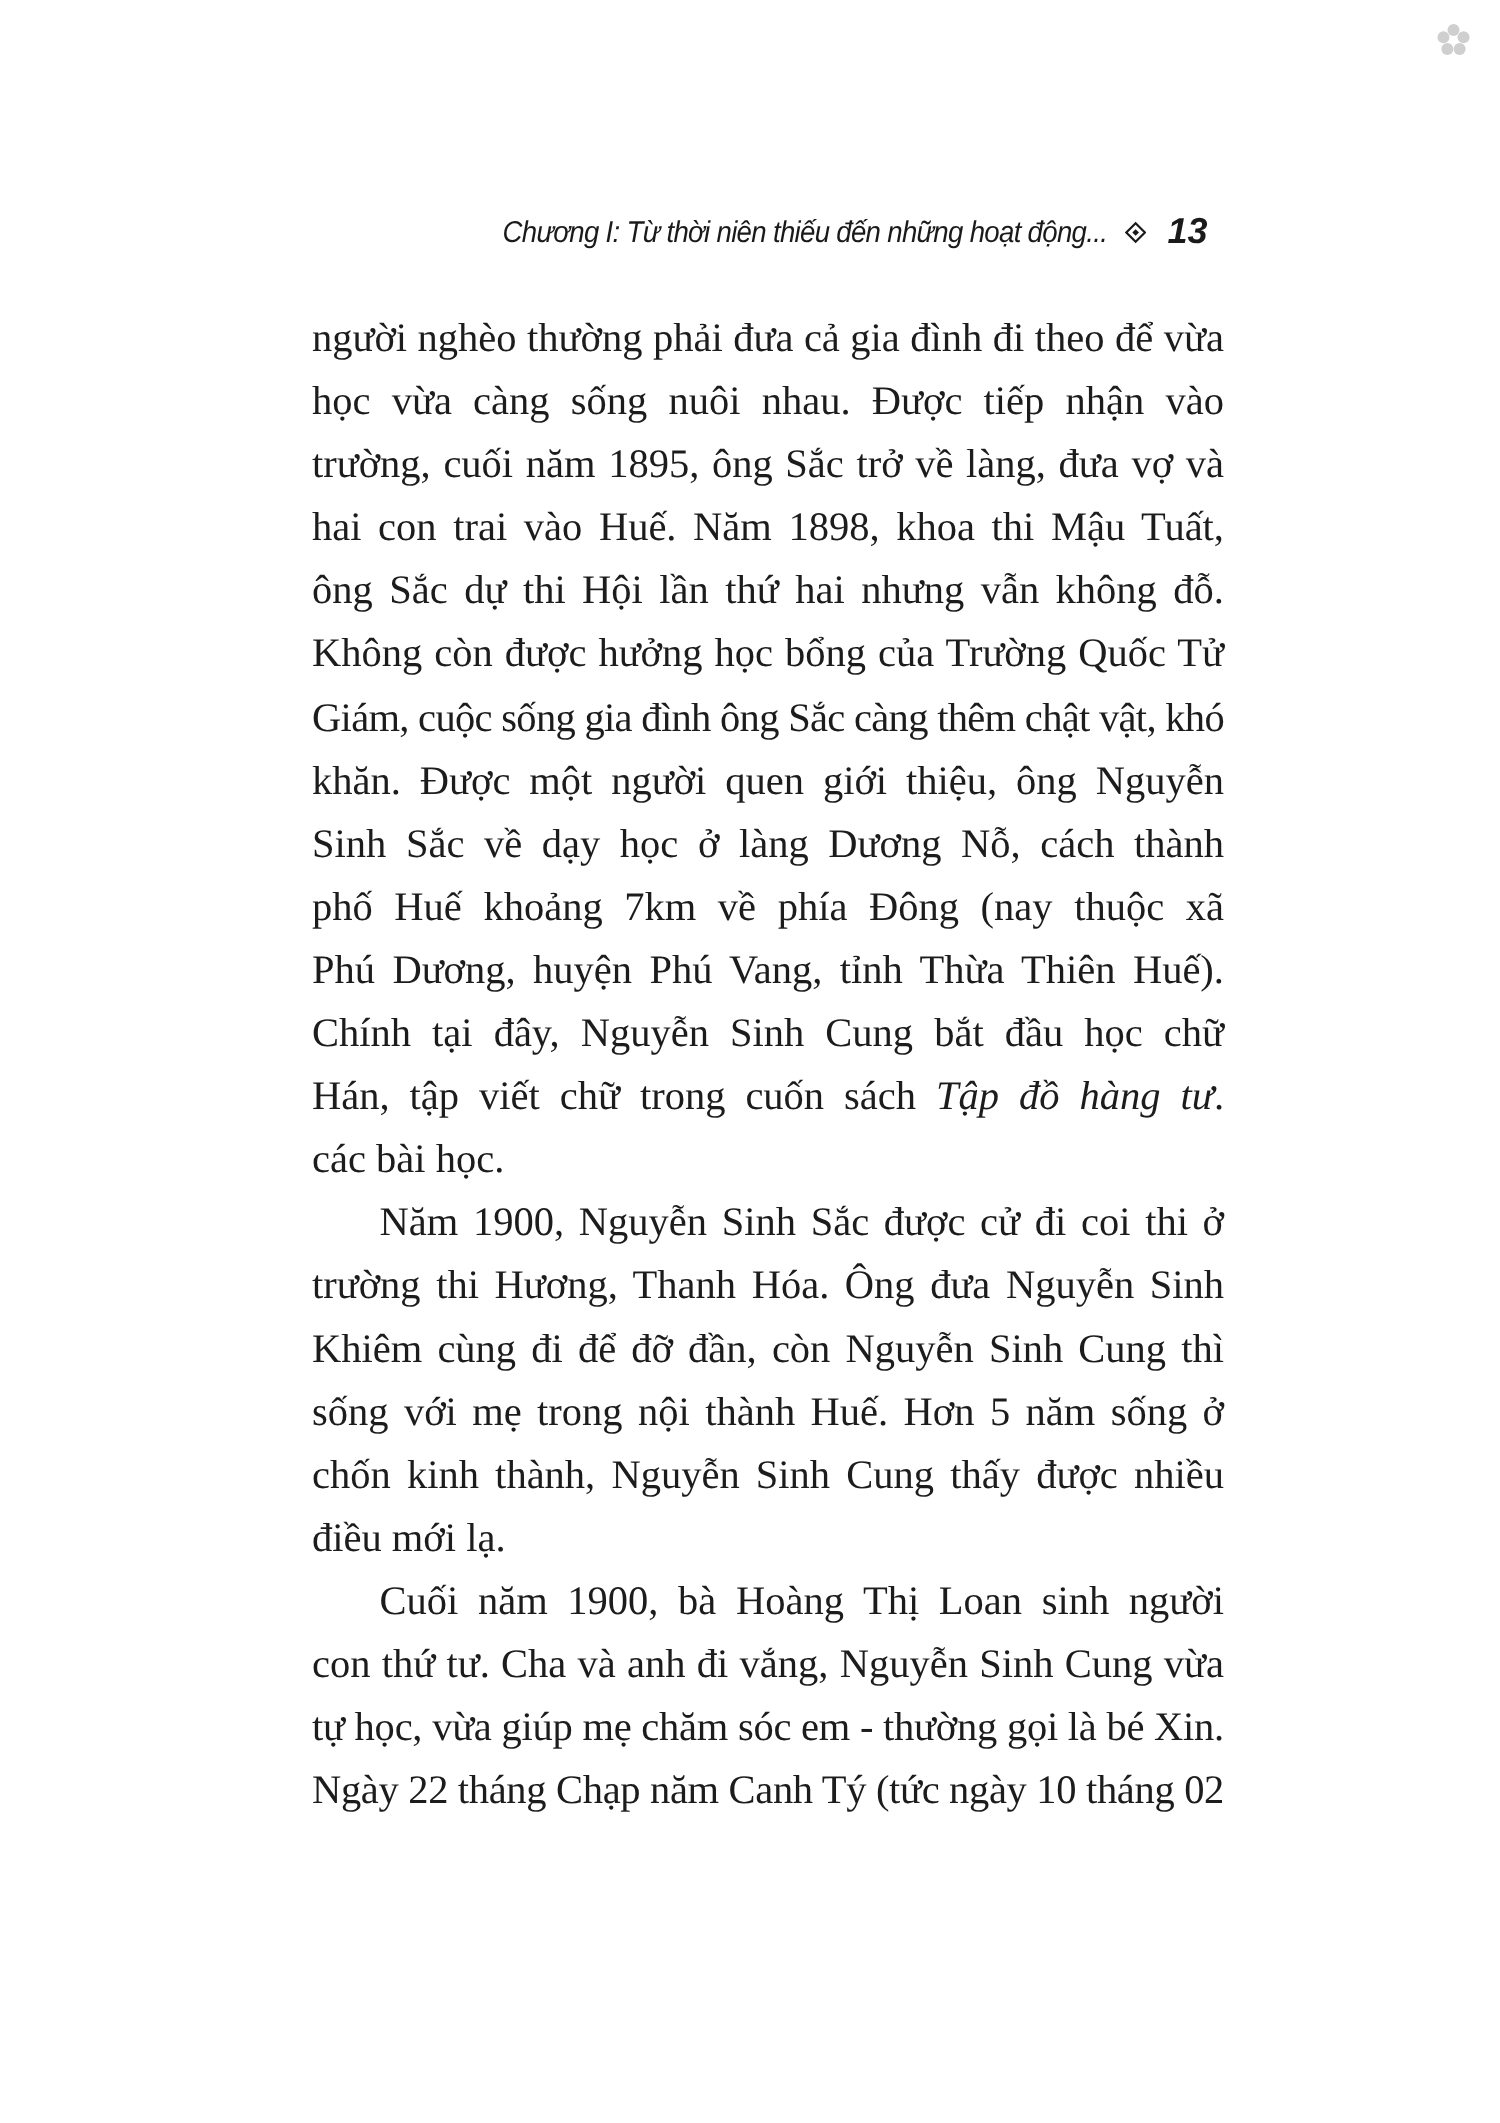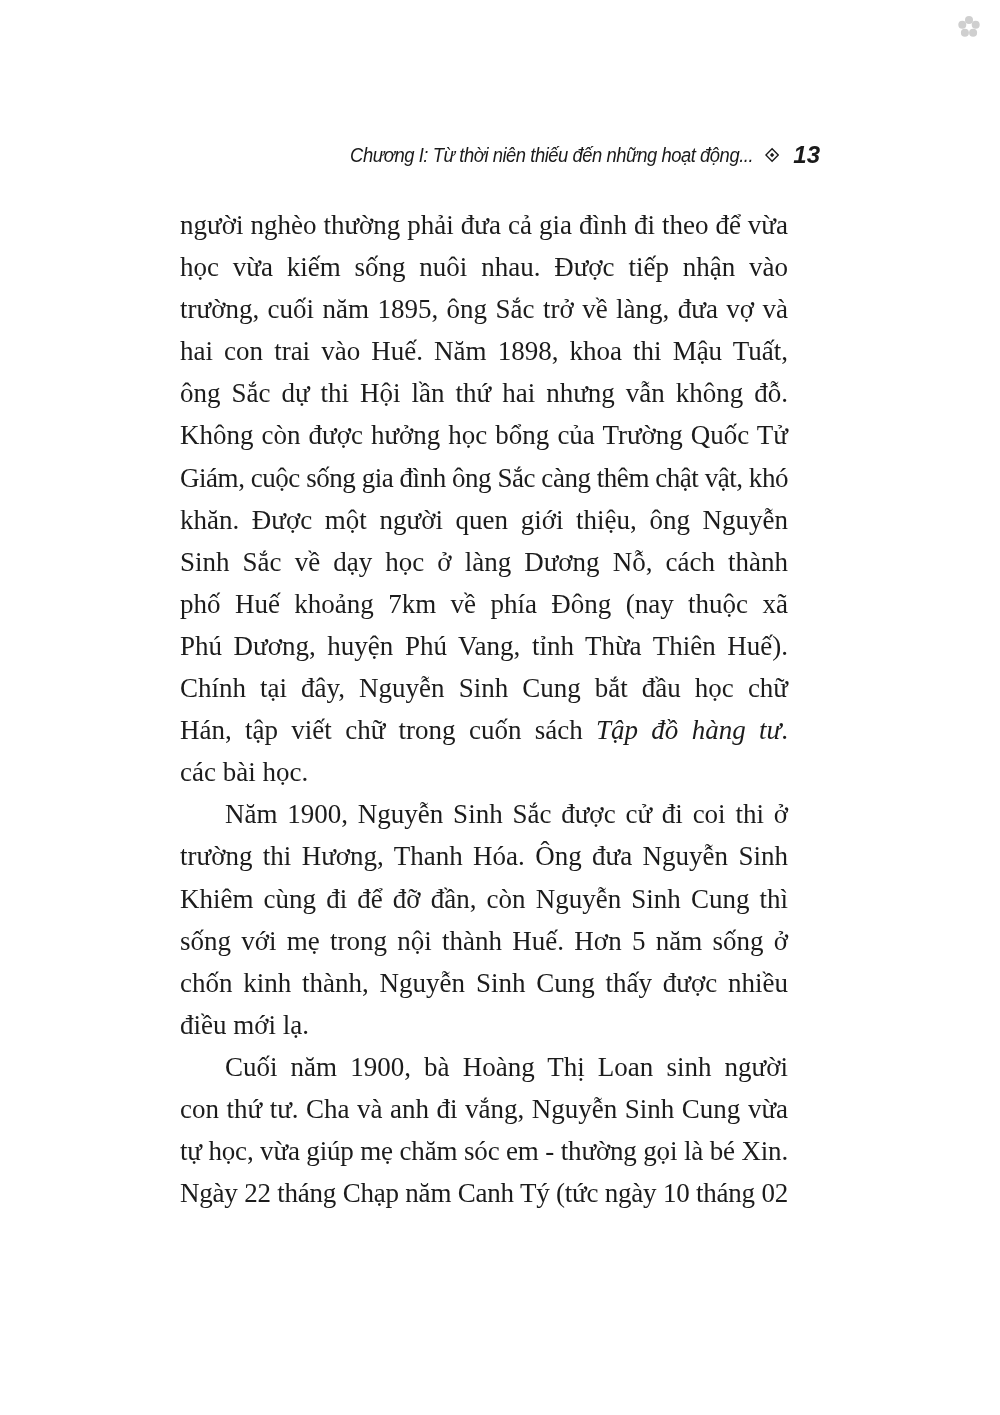--- a/index.html
+++ b/index.html
@@ -1,25 +1,25 @@
 <!DOCTYPE html>
 <html><head>
 <meta charset="utf-8">
 <style>
   html, body { margin: 0; padding: 0; background: #ffffff; }
   body { width: 1000px; height: 1415px; position: relative; overflow: hidden; }
   .page { position: absolute; left: 0; top: 0; width: 1000px; height: 1415px; background: #fff; }
   .corner-mark { position: absolute; left: 956px; top: 14px; width: 26px; height: 26px; }
-  .header { position: absolute; left: 315px; top: 138px; width: 505px; height: 34px;
+  .header { position: absolute; left: 300px; top: 138px; width: 505px; height: 34px;
     font-family: "Liberation Sans", sans-serif; font-style: italic; font-size: 20px;
     color: #1a1a1a; white-space: nowrap; display: flex; align-items: center; justify-content: space-between; }
   .header .title { letter-spacing: -0.5px; transform: scaleX(0.92); transform-origin: right center; display: inline-block; }
   .header .diamond { display: inline-block; width: 16px; height: 16px; margin: 0 14px 0 12px; position: relative; }
   .header .pageno { font-weight: bold; font-size: 24px; }
-  .body-text { position: absolute; left: 180px; top: 204px; width: 608px;
+  .body-text { position: absolute; left: 208px; top: 204px; width: 608px;
     font-family: "Liberation Serif", serif; font-size: 27px; line-height: 42.1px; color: #1c1c1c; }
   .line { display: block; white-space: nowrap; text-align: justify; text-align-last: justify; height: 42.1px; overflow: visible; }
   .line.last { text-align-last: left; }
   .line.indent { padding-left: 45px; }
   em { font-style: italic; }
 </style>
 </head>
 <body>
 
 <div class="page">
@@ -39,21 +39,21 @@
     <span class="title">Chương I: Từ thời niên thiếu đến những hoạt động...</span>
     <svg class="diamond" viewBox="0 0 16 16">
       <polygon points="8,1 15,8 8,15 1,8" fill="none" stroke="#1a1a1a" stroke-width="1.6"></polygon>
       <polygon points="8,5.5 10.5,8 8,10.5 5.5,8" fill="#1a1a1a"></polygon>
     </svg>
     <span class="pageno">13</span>
   </div>
 
   <div class="body-text">
     <span class="line" style="white-space: nowrap;">người nghèo thường phải đưa cả gia đình đi theo để vừa</span>
-    <span class="line" style="white-space: nowrap;">học vừa kiếm sống nuôi nhau. Được tiếp nhận vào</span>
+    <span class="line" style="white-space: nowrap;">học vừa càng sống nuôi nhau. Được tiếp nhận vào</span>
     <span class="line" style="white-space: nowrap;">trường, cuối năm 1895, ông Sắc trở về làng, đưa vợ và</span>
     <span class="line" style="white-space: nowrap;">hai con trai vào Huế. Năm 1898, khoa thi Mậu Tuất,</span>
     <span class="line" style="white-space: nowrap;">ông Sắc dự thi Hội lần thứ hai nhưng vẫn không đỗ.</span>
     <span class="line" style="white-space: nowrap;">Không còn được hưởng học bổng của Trường Quốc Tử</span>
     <span class="line" style="white-space: nowrap; letter-spacing: -0.457031px;">Giám, cuộc sống gia đình ông Sắc càng thêm chật vật, khó</span>
     <span class="line" style="white-space: nowrap;">khăn. Được một người quen giới thiệu, ông Nguyễn</span>
     <span class="line" style="white-space: nowrap;">Sinh Sắc về dạy học ở làng Dương Nỗ, cách thành</span>
     <span class="line" style="white-space: nowrap;">phố Huế khoảng 7km về phía Đông (nay thuộc xã</span>
     <span class="line" style="white-space: nowrap;">Phú Dương, huyện Phú Vang, tỉnh Thừa Thiên Huế).</span>
     <span class="line" style="white-space: nowrap;">Chính tại đây, Nguyễn Sinh Cung bắt đầu học chữ</span>

